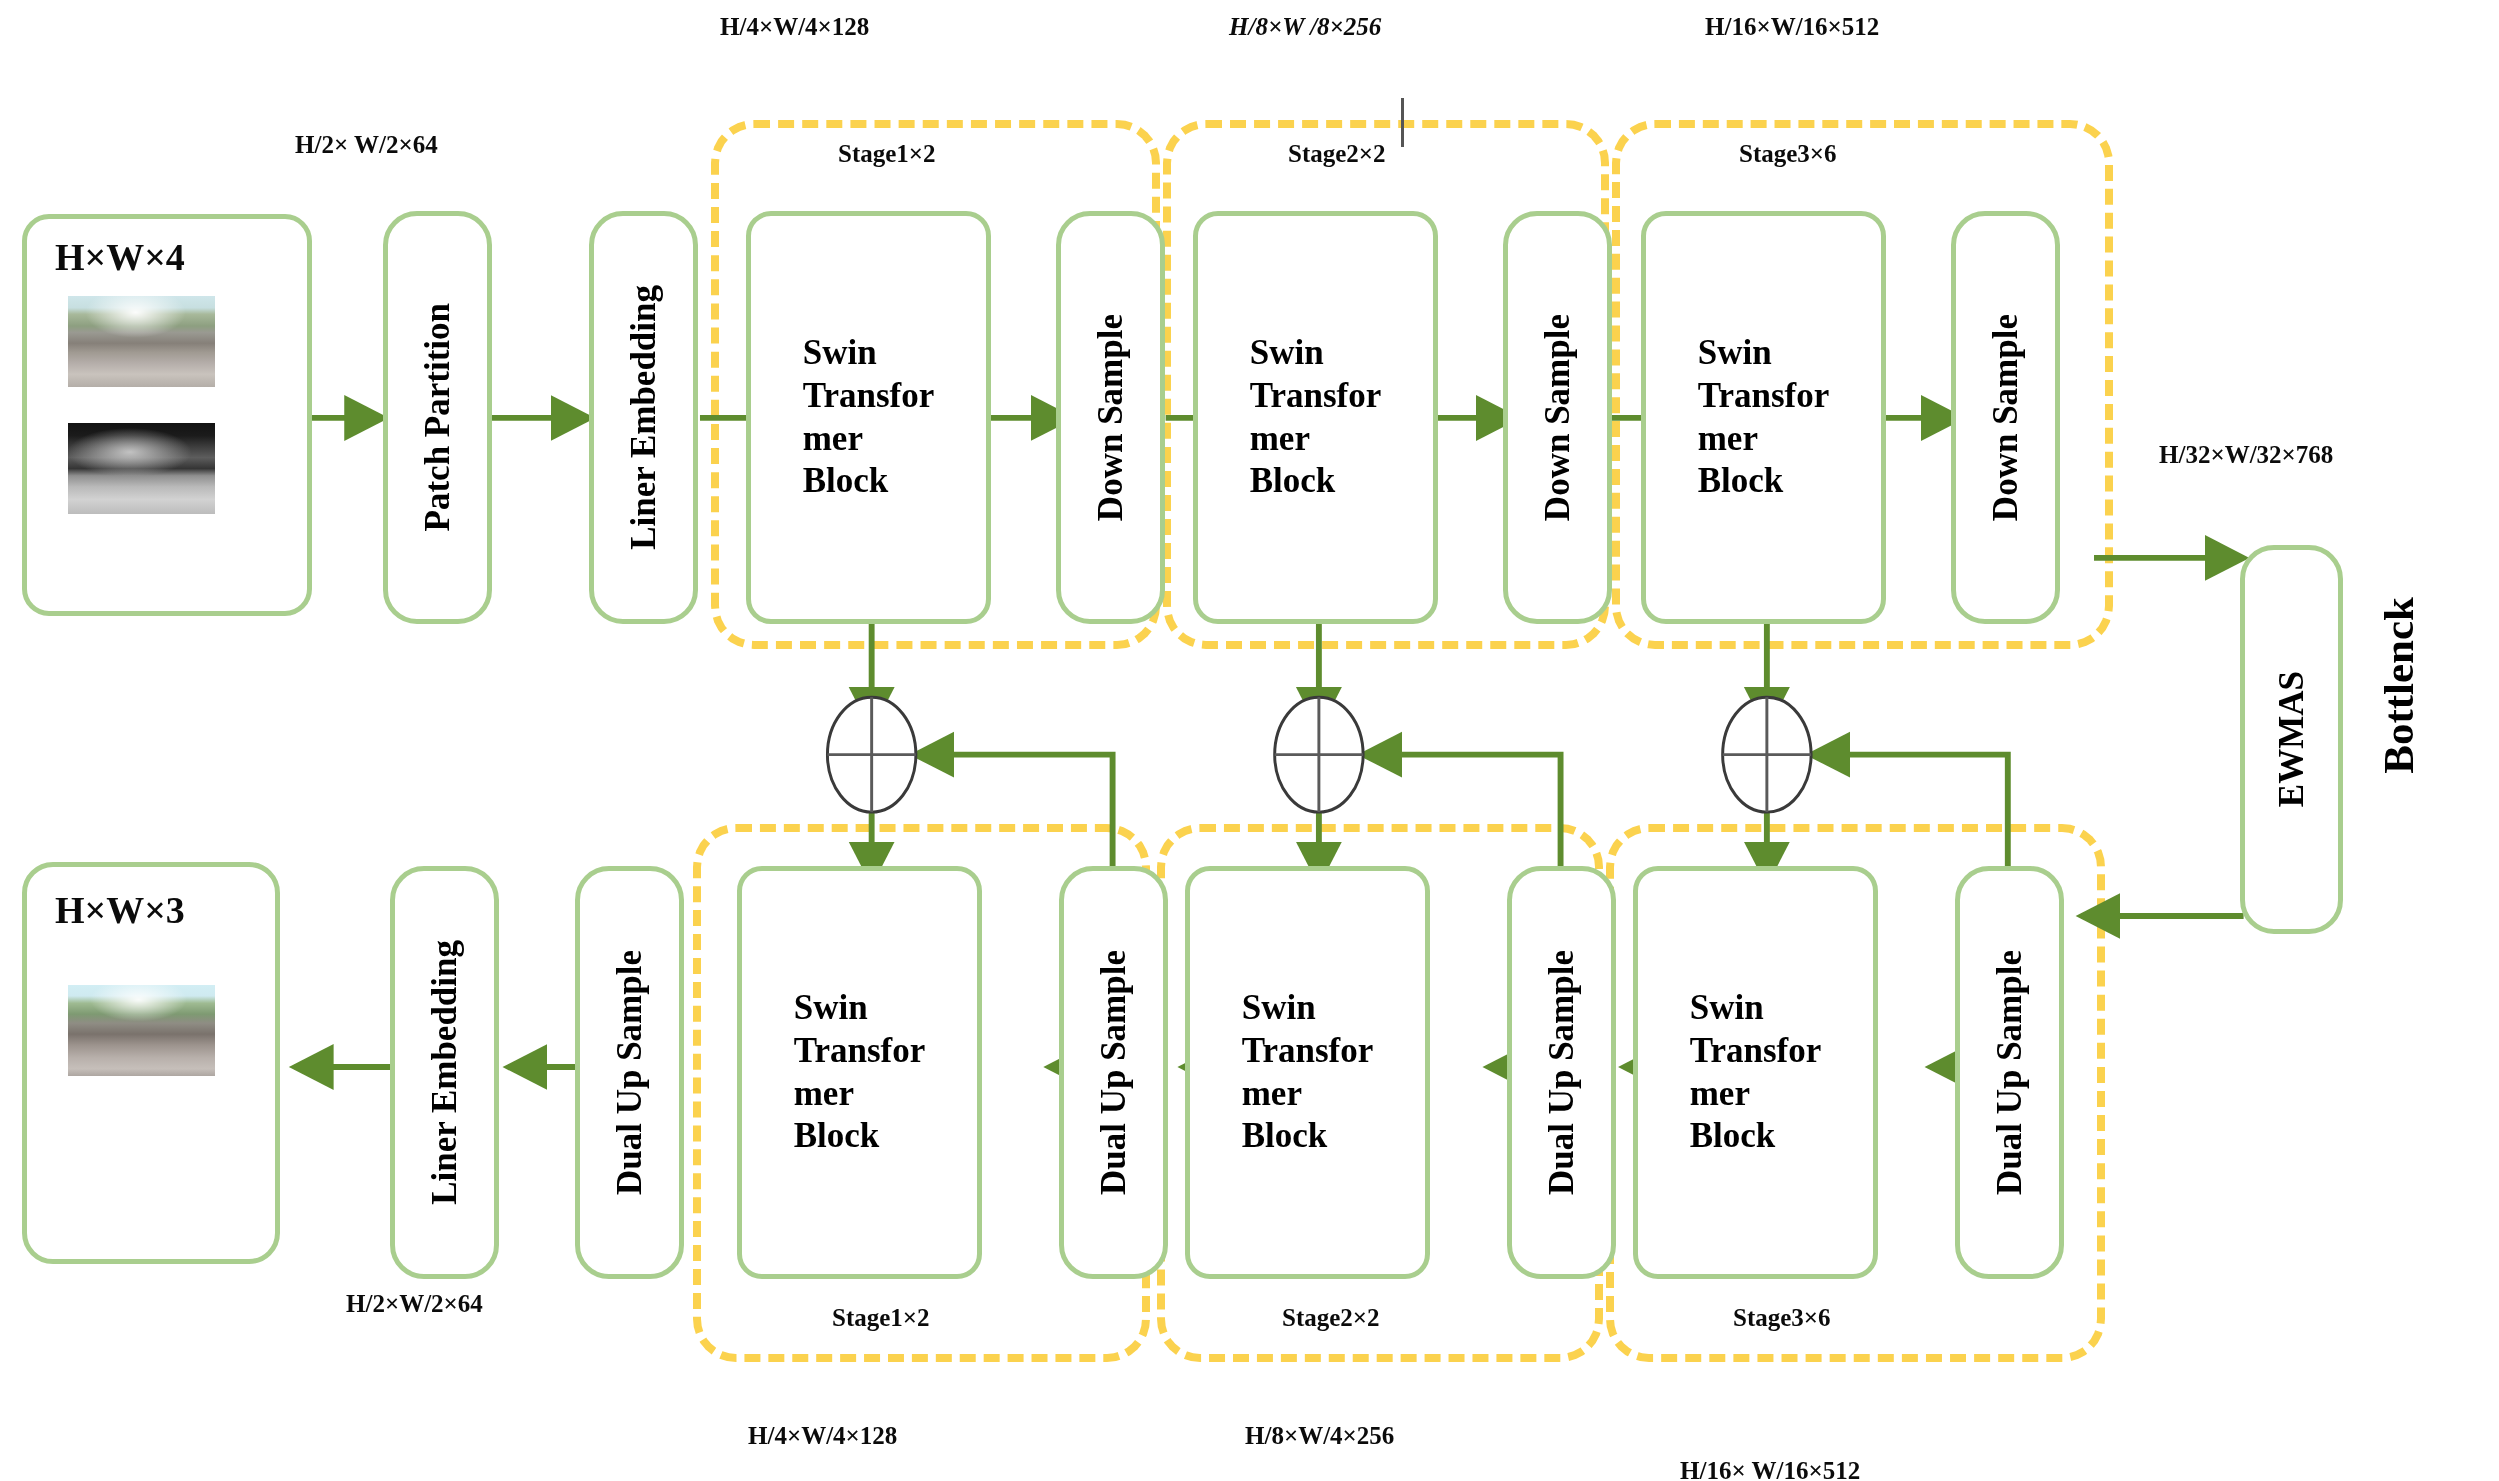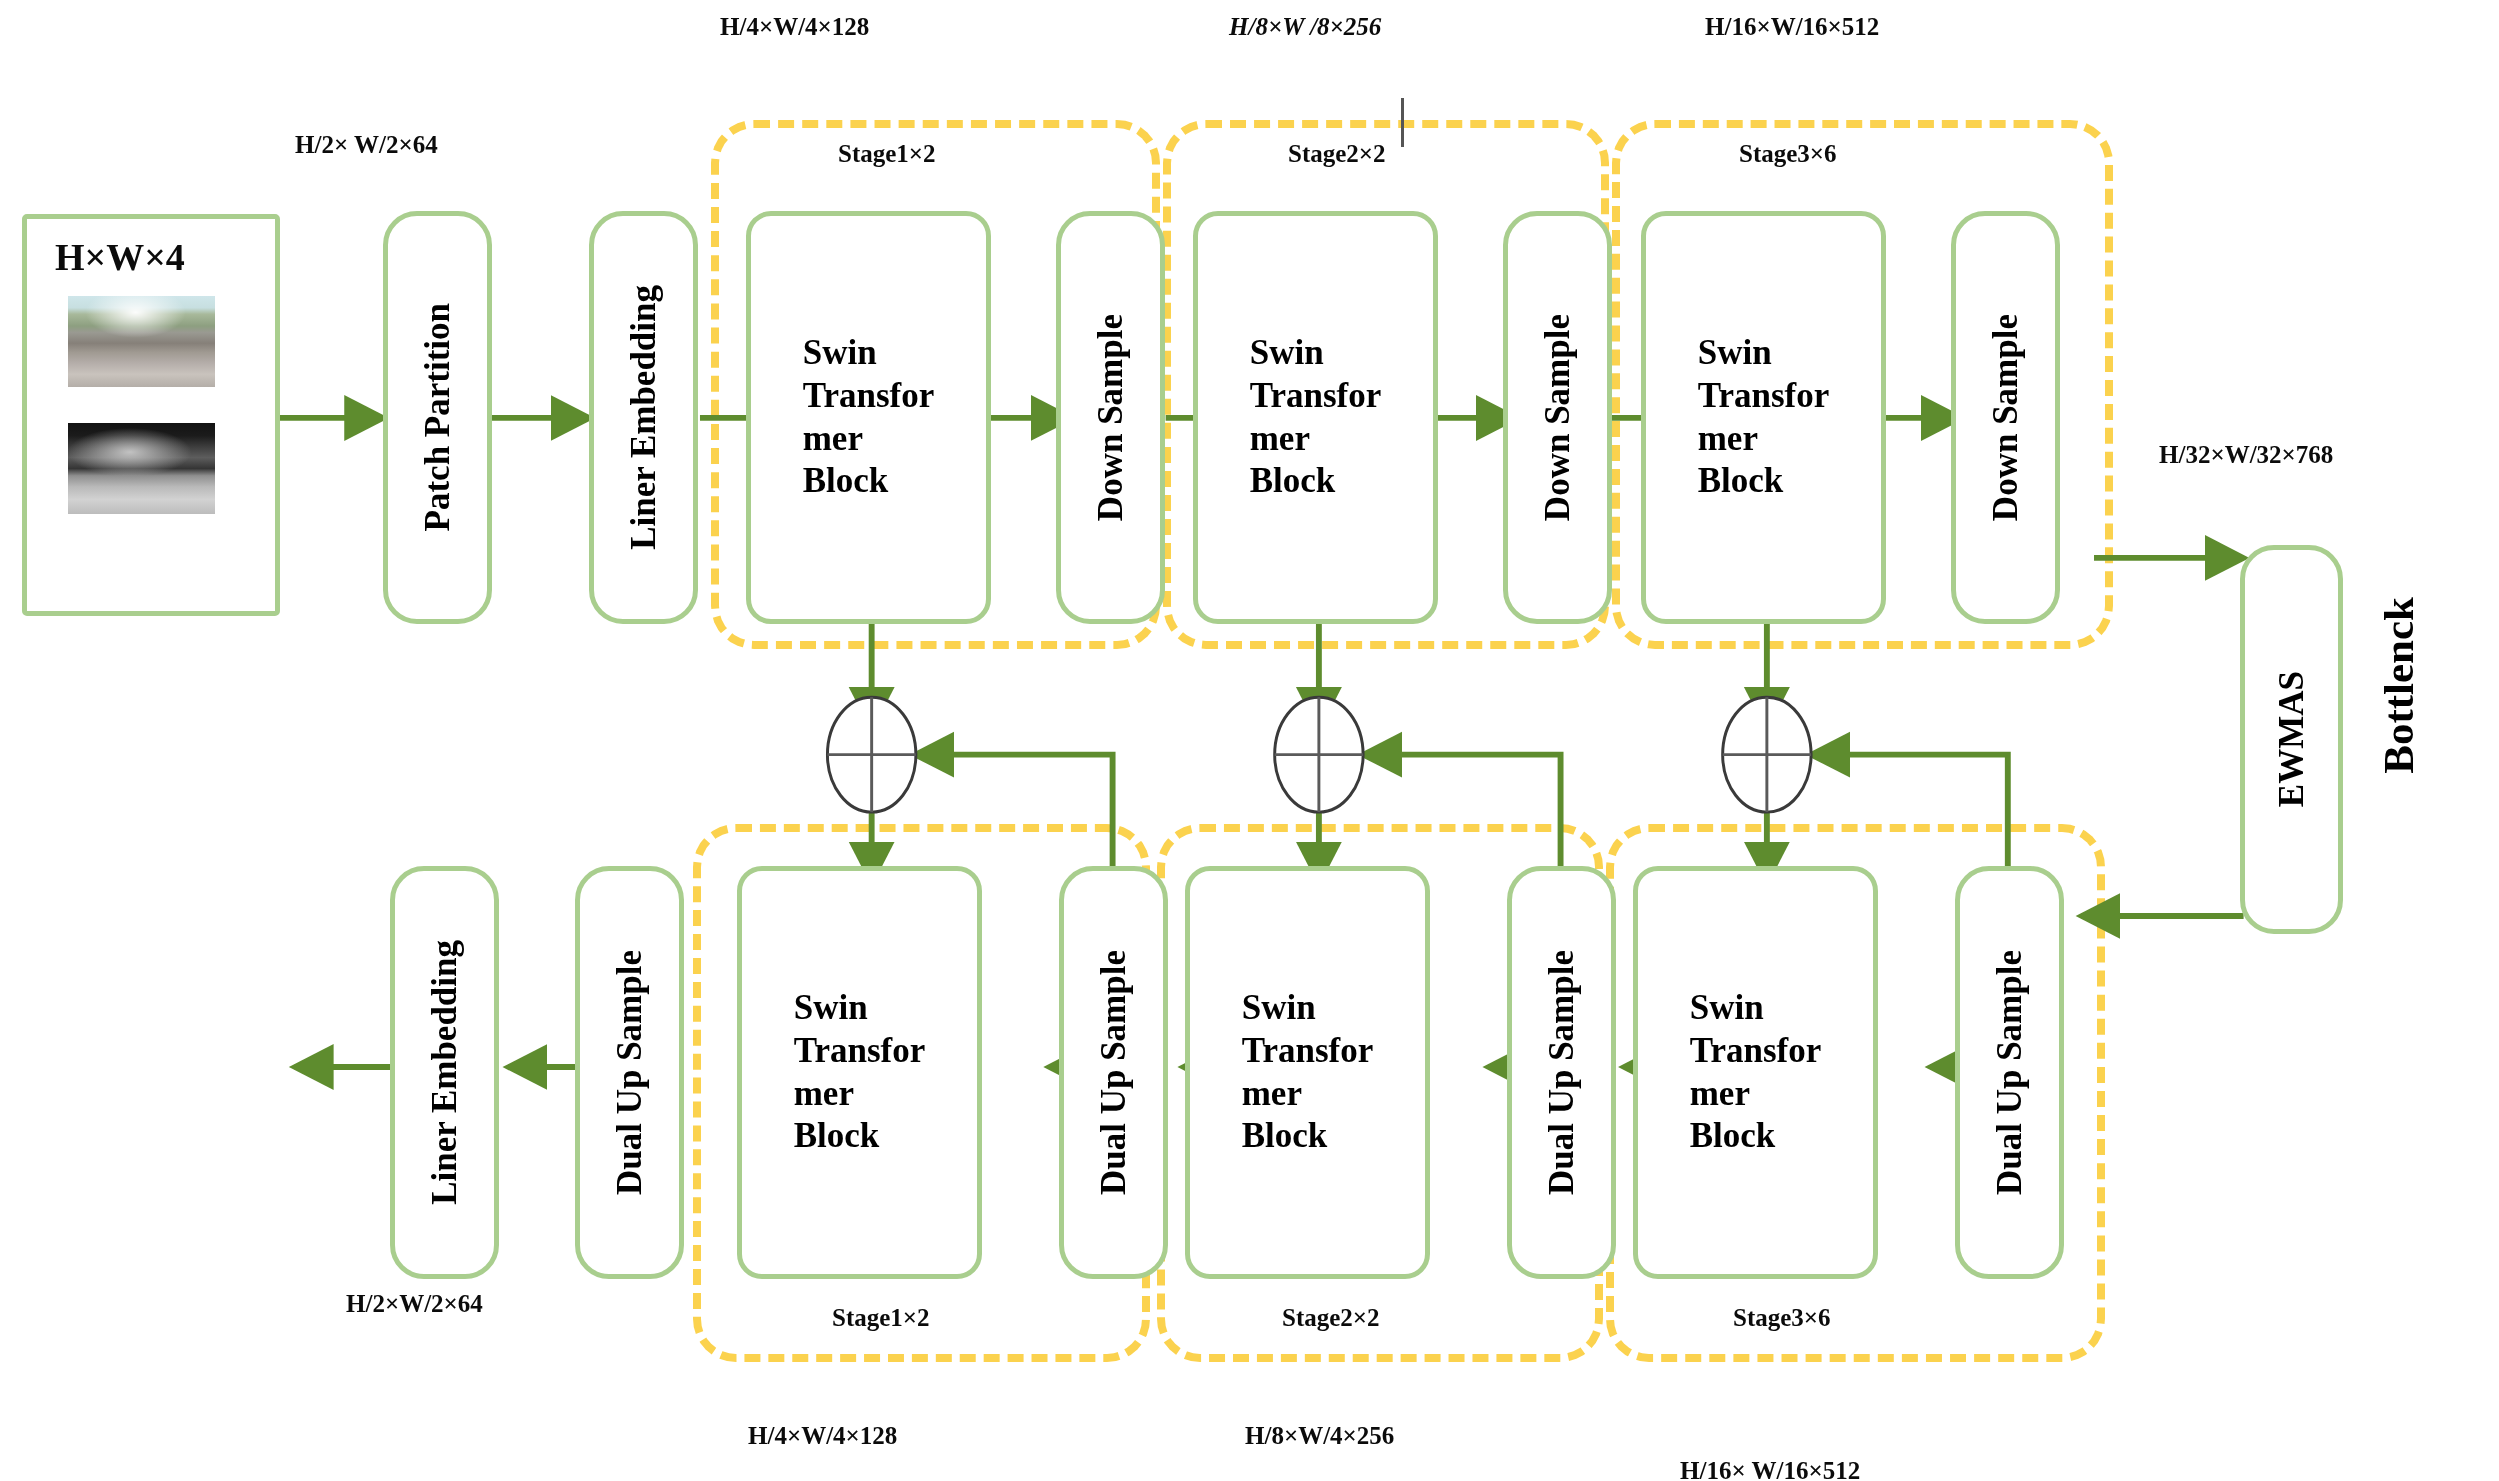--- a/index.html
+++ b/index.html
@@ -189,26 +189,30 @@
   <div class="cap" style="left:1739px;top:140px;">Stage3×6</div>
 
   <div class="stagegroup" style="left:693px;top:824px;width:457px;height:538px;"></div>
   <div class="stagegroup" style="left:1157px;top:824px;width:446px;height:538px;"></div>
   <div class="stagegroup" style="left:1606px;top:824px;width:499px;height:538px;"></div>
 
   <div class="cap" style="left:832px;top:1304px;">Stage1×2</div>
   <div class="cap" style="left:1282px;top:1304px;">Stage2×2</div>
   <div class="cap" style="left:1733px;top:1304px;">Stage3×6</div>
 
-  <div class="modbox" style="left:22px;top:214px;width:258px;height:402px;border-radius:5px;">
+  <div class="modbox" style="left:22px;top:214px;width:290px;height:402px;border-radius:27px;">
     <div class="cap" style="left:28px;top:16px;position:absolute;font-size:38px;">H×W×4</div>
     <div class="photo rgb" style="left:41px;top:77px;width:147px;height:91px;"></div>
     <div class="photo ir" style="left:41px;top:204px;width:147px;height:91px;"></div>
   </div>
 
+  <div class="modbox" style="left:22px;top:862px;width:258px;height:402px;border-radius:31px;">
+    <div class="cap" style="left:28px;top:20.6px;position:absolute;font-size:38px;">H×W×3</div>
+    <div class="photo out" style="left:41px;top:118px;width:147px;height:91px;"></div>
+  </div>
 
   <div class="modbox pill" style="left:383px;top:211px;width:109px;height:413px;">
     <span class="vlabel">Patch Partition</span>
   </div>
 
   <div class="modbox pill" style="left:589px;top:211px;width:109px;height:413px;">
     <span class="vlabel">Liner Embedding</span>
   </div>
 
   <div class="modbox" style="left:746px;top:211px;width:245px;height:413px;">

